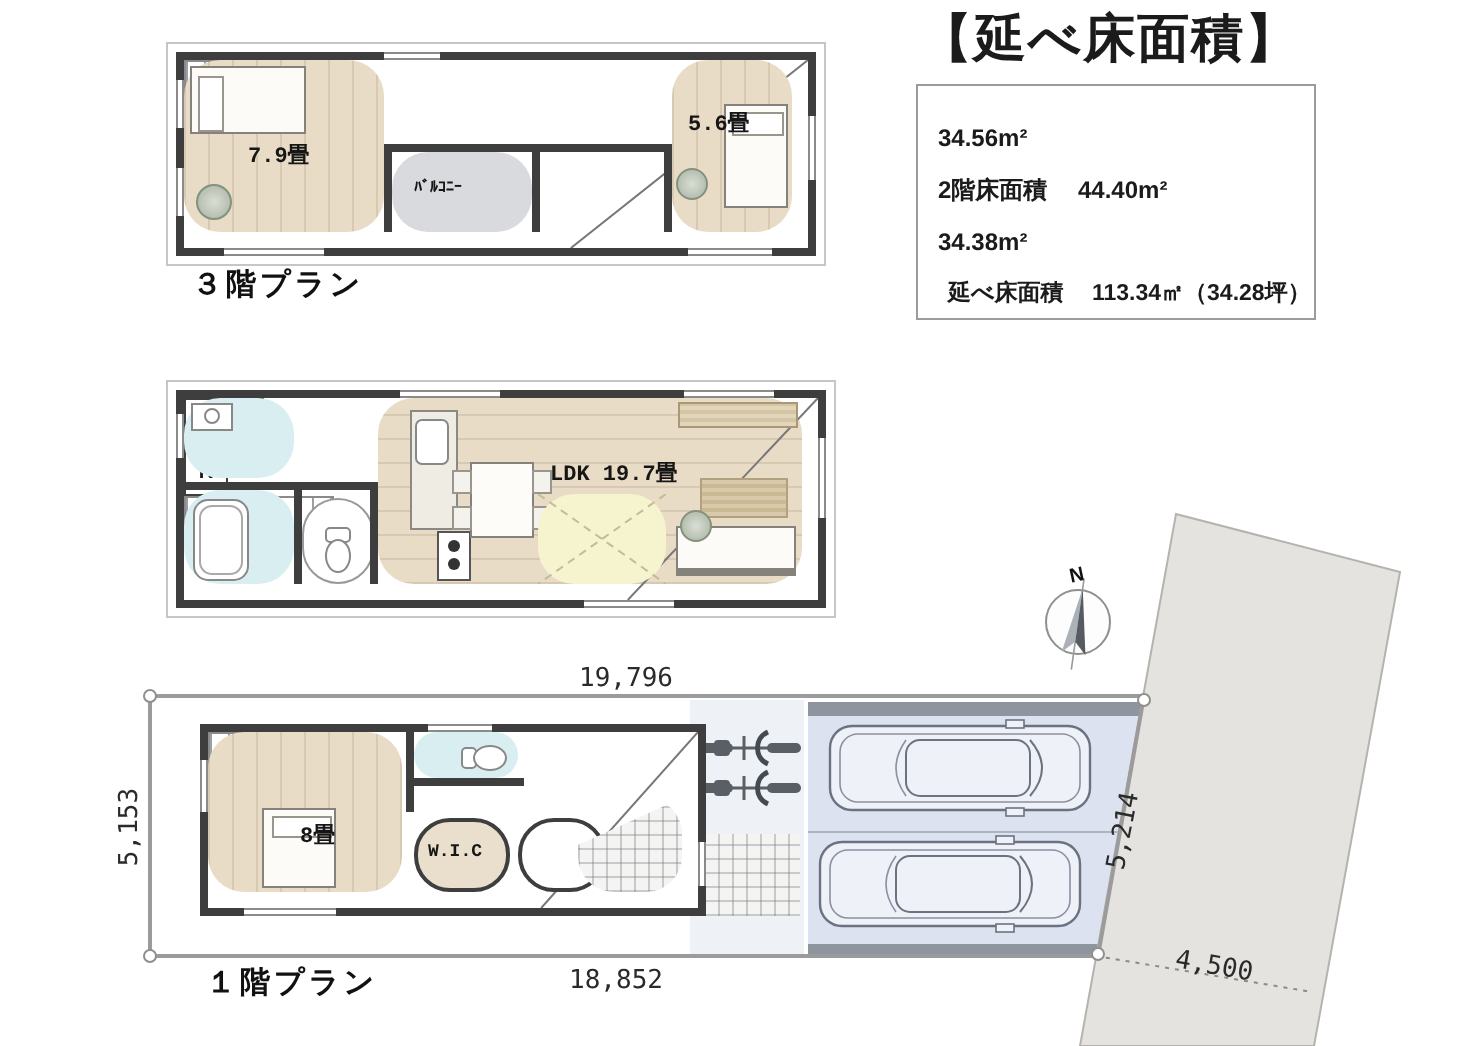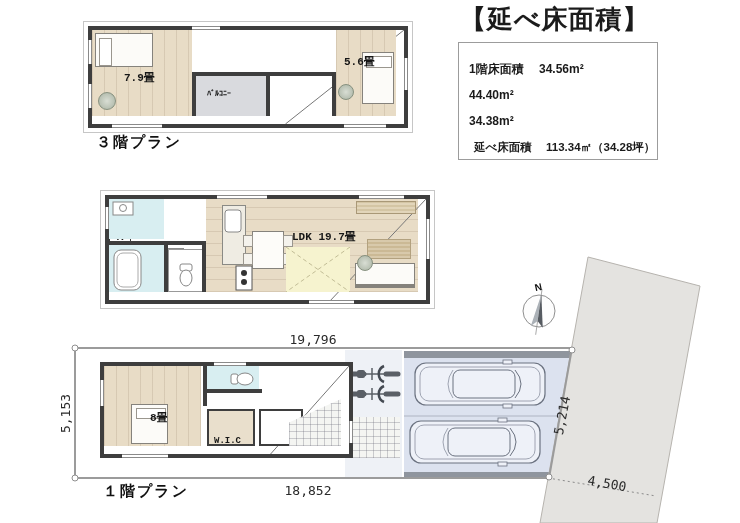--- a/index.html
+++ b/index.html
@@ -2,21 +2,21 @@
 <html><head>
 <meta charset="utf-8">
 <style>
   html,body{margin:0;padding:0;background:#fff;}
   #canvas{position:relative;width:740px;height:523px;background:#ffffff;overflow:hidden;
           font-family:"Liberation Sans","DejaVu Sans",sans-serif;color:#1b1b1b;}
   .abs{position:absolute;}
   
   .plan{position:absolute;border:4px solid #3e3e3e;background:#ffffff;box-sizing:content-box;}
   .eave{position:absolute;left:-9px;top:-9px;right:-9px;bottom:-9px;border:1px solid #c6c6c6;pointer-events:none;}
-  .room{position:absolute;}
+  .room{position:absolute;border-radius:18px;}
   .wood{background-color:#e8dcc6;}
   .wood.v{background-image:repeating-linear-gradient(90deg,rgba(110,85,60,.14) 0 1px,transparent 1px 12px);}
   .wood.h{background-image:repeating-linear-gradient(0deg,rgba(110,85,60,.14) 0 1px,transparent 1px 12px);}
   .cyan{background:#d8eef1;}
   .balcony{background:#d9dade;}
   .voidx{background:#f6f3cf;}
   .stairs{background:#fff;border:1px solid #8a8a8a;box-sizing:border-box;
           background-image:repeating-linear-gradient(90deg,#9aa0a6 0 1px,transparent 1px 9px);}
   .tile{background-color:#f4f5f2;
         background-image:repeating-linear-gradient(0deg,rgba(100,100,115,.30) 0 1px,transparent 1px 7px),
@@ -127,24 +127,24 @@
         <polygon points="0,-17 6,16 0,10" fill="#565b61"></polygon>
         <polygon points="0,-17 -6,16 0,10" fill="#abb1b7"></polygon>
       </g>
       <text x="-4" y="-20" font-size="10" font-weight="bold" fill="#111" transform="rotate(-12 -2 -22)">N</text>
     </g>
   </svg>
 
   <div id="title">【延べ床面積】</div>
   <div id="areabox">
     <div class="arearow">
-      <span class="lb">1階床面積</span>
       <span class="vl">34.56m²</span>
     </div>
     <div class="arearow">
+      <span class="lb">2階床面積</span>
       <span class="vl">44.40m²</span>
     </div>
     <div class="arearow">
       <span class="vl">34.38m²</span>
     </div>
     <div class="arearow total">
       <span class="lb">延べ床面積</span>
       <span class="vl">113.34㎡（34.28坪）</span>
     </div>
   </div>
@@ -181,21 +181,21 @@
 
     <div class="win h" style="left:100px;top:-4px;width:28px;"></div>
     <div class="win h" style="left:20px;bottom:-4px;width:50px;"></div>
     <div class="win h" style="left:252px;bottom:-4px;width:42px;"></div>
     <div class="win v" style="left:-4px;top:10px;height:24px;"></div>
     <div class="win v" style="left:-4px;top:54px;height:24px;"></div>
     <div class="win v" style="right:-4px;top:28px;height:32px;"></div>
   </div>
   <div class="plan-label" style="left:96px;top:133px;">３階プラン</div>
 
-  <div class="plan" style="left:88px;top:195px;width:317px;height:101px;margin-left:17px;">
+  <div class="plan" style="left:88px;top:195px;width:317px;height:101px;">
     <div class="eave"></div>
     <div class="room wood h" style="left:97px;top:0;width:212px;height:93px;"></div>
 
     <div class="room cyan" style="left:0;top:0;width:55px;height:40px;"></div>
     <svg class="abs" style="left:3px;top:2px;" width="22" height="15">
       <rect x="1" y="1" width="20" height="13" fill="#fff" stroke="#888"></rect>
       <circle cx="11" cy="7" r="3.5" fill="none" stroke="#888"></circle>
     </svg>
     <div class="whitebox" style="left:55px;top:0;width:40px;height:26px;">
       <span>S</span>
@@ -275,21 +275,21 @@
     <div class="wallh" style="left:103px;top:23px;width:55px;"></div>
     <div class="wallv" style="left:99px;top:0;height:40px;left:99px;"></div>
 
     <div class="stairs" style="left:162px;top:0;width:71px;height:28px;">
       <svg class="fillsvg">
           <line x1="100%" y1="0" x2="68%" y2="100%" stroke="#777" stroke-width="1"></line>
         </svg>
     </div>
 
     <div class="room wood" style="left:103px;top:43px;width:48px;height:37px;border:2px solid #3e3e3e;box-sizing:border-box;background:#e9dfcc;"></div>
-    <div class="rm-label" style="left:110px;top:70px;font-size:9px;text-align:center;">W.I.C</div>
+    <div class="rm-label" style="left:110px;top:55px;font-size:9px;text-align:center;">W.I.C</div>
     <div class="room" style="left:155px;top:43px;width:44px;height:37px;background:#fff;border:2px solid #3e3e3e;box-sizing:border-box;"></div>
     <div class="rm-label" style="left:161px;top:55px;font-size:11px;margin-left:24px;">S.I.C</div>
 
     <div class="tile room" style="left:185px;top:33px;width:52px;height:47px;clip-path:polygon(0 50%,100% 0,100% 100%,0 100%);"></div>
 
     <div class="win v" style="left:-4px;top:14px;height:26px;"></div>
     <div class="win h" style="left:18px;bottom:-4px;width:46px;"></div>
     <div class="win h" style="left:110px;top:-4px;width:32px;"></div>
     <div class="win v" style="right:-4px;top:55px;height:22px;"></div>
   </div>

